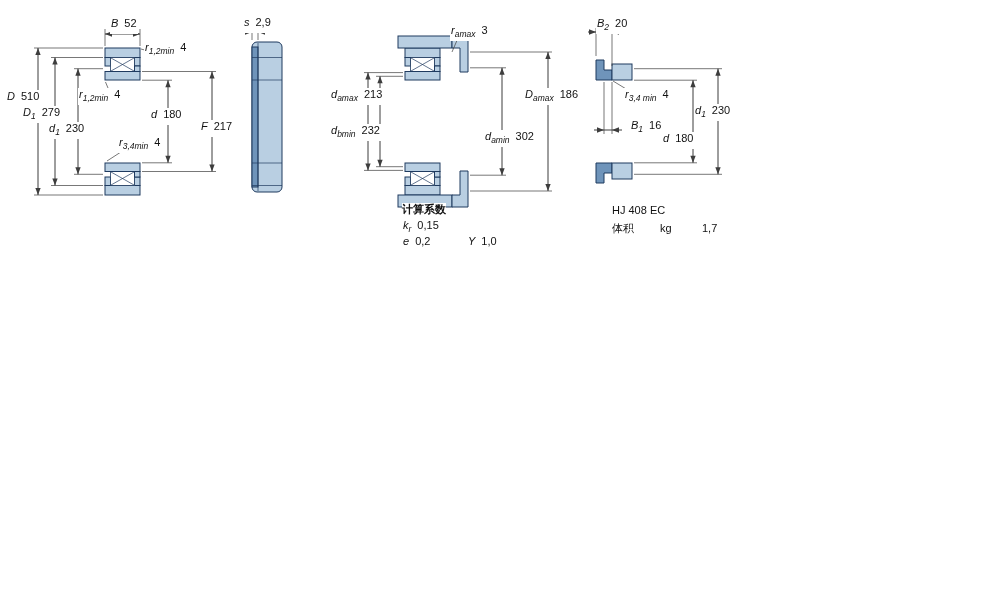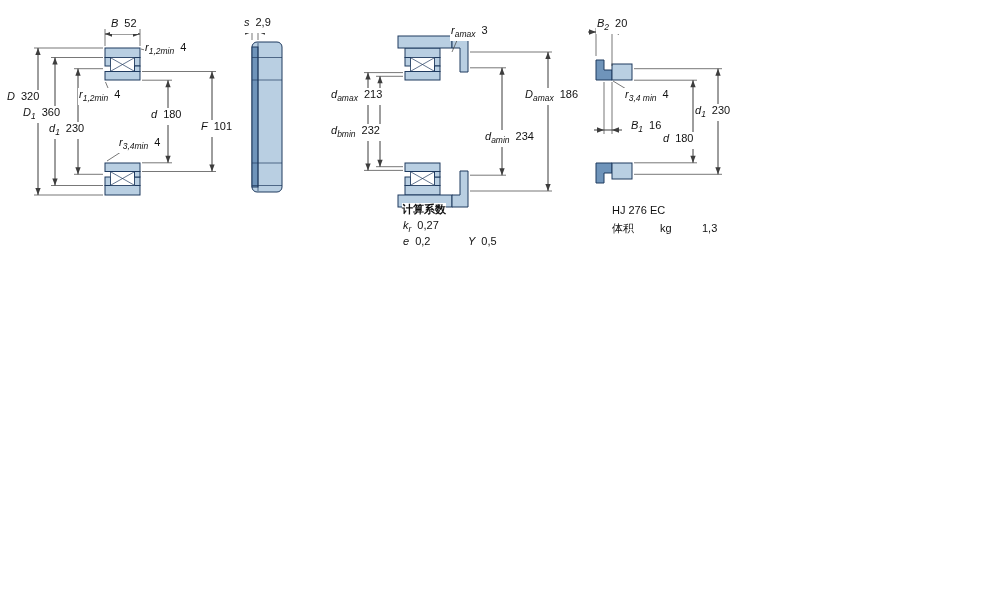--- a/index.html
+++ b/index.html
@@ -138,62 +138,62 @@
     <line class="dim" x1="594" y1="130" x2="604" y2="130" marker-end="url(#arr)"></line>
     <line class="dim" x1="622" y1="130" x2="612" y2="130" marker-end="url(#arr)"></line>
     <line class="dim" x1="604" y1="130" x2="612" y2="130"></line>
   </g>
 </svg>
 
 <span class="lbl" style="left:110px;top:17px"><span class="sym">B</span><sub></sub><span class="val">52</span></span>
 
 <span class="lbl" style="left:144px;top:41px"><span class="sym">r</span><sub>1,2min</sub><span class="val">4</span></span>
 
-<span class="lbl" style="left:6px;top:90px"><span class="sym">D</span><sub></sub><span class="val">320</span></span>
+<span class="lbl" style="left:6px;top:90px"><span class="sym">D</span><sub></sub><span class="val">510</span></span>
 
-<span class="lbl" style="left:22px;top:106px"><span class="sym">D</span><sub>1</sub><span class="val">360</span></span>
+<span class="lbl" style="left:22px;top:106px"><span class="sym">D</span><sub>1</sub><span class="val">279</span></span>
 
 <span class="lbl" style="left:48px;top:122px"><span class="sym">d</span><sub>1</sub><span class="val">230</span></span>
 
 <span class="lbl" style="left:78px;top:88px"><span class="sym">r</span><sub>1,2min</sub><span class="val">4</span></span>
 
 <span class="lbl" style="left:150px;top:108px"><span class="sym">d</span><sub></sub><span class="val">180</span></span>
 
 <span class="lbl" style="left:118px;top:136px"><span class="sym">r</span><sub>3,4min</sub><span class="val">4</span></span>
 
-<span class="lbl" style="left:200px;top:120px"><span class="sym">F</span><sub></sub><span class="val">101</span></span>
+<span class="lbl" style="left:200px;top:120px"><span class="sym">F</span><sub></sub><span class="val">217</span></span>
 
 <span class="lbl" style="left:243px;top:16px"><span class="sym">s</span><sub></sub><span class="val">2,9</span></span>
 
 <span class="lbl" style="left:450px;top:24px"><span class="sym">r</span><sub>amax</sub><span class="val">3</span></span>
 
 <span class="lbl" style="left:330px;top:88px"><span class="sym">d</span><sub>amax</sub><span class="val">213</span></span>
 
 <span class="lbl" style="left:330px;top:124px"><span class="sym">d</span><sub>bmin</sub><span class="val">232</span></span>
 
 <span class="lbl" style="left:524px;top:88px"><span class="sym">D</span><sub>amax</sub><span class="val">186</span></span>
 
-<span class="lbl" style="left:484px;top:130px"><span class="sym">d</span><sub>amin</sub><span class="val">234</span></span>
+<span class="lbl" style="left:484px;top:130px"><span class="sym">d</span><sub>amin</sub><span class="val">302</span></span>
 
 <span class="txt bold" style="left:402px;top:203px">计算系数</span>
 
-<span class="lbl" style="left:402px;top:219px"><span class="sym">k</span><sub>r</sub><span class="val">0,27</span></span>
+<span class="lbl" style="left:402px;top:219px"><span class="sym">k</span><sub>r</sub><span class="val">0,15</span></span>
 
 <span class="lbl" style="left:402px;top:235px"><span class="sym">e</span><sub></sub><span class="val">0,2</span></span>
 
-<span class="lbl" style="left:467px;top:235px"><span class="sym">Y</span><sub></sub><span class="val">0,5</span></span>
+<span class="lbl" style="left:467px;top:235px"><span class="sym">Y</span><sub></sub><span class="val">1,0</span></span>
 
 <span class="lbl" style="left:596px;top:17px"><span class="sym">B</span><sub>2</sub><span class="val">20</span></span>
 
 <span class="lbl" style="left:624px;top:88px"><span class="sym">r</span><sub>3,4 min</sub><span class="val">4</span></span>
 
 <span class="lbl" style="left:694px;top:104px"><span class="sym">d</span><sub>1</sub><span class="val">230</span></span>
 
 <span class="lbl" style="left:630px;top:119px"><span class="sym">B</span><sub>1</sub><span class="val">16</span></span>
 
 <span class="lbl" style="left:662px;top:132px"><span class="sym">d</span><sub></sub><span class="val">180</span></span>
 
-<span class="txt" style="left:612px;top:204px">HJ 276 EC</span>
+<span class="txt" style="left:612px;top:204px">HJ 408 EC</span>
 <span class="txt" style="left:612px;top:222px">体积</span>
 <span class="txt" style="left:660px;top:222px">kg</span>
-<span class="txt" style="left:702px;top:222px">1,3</span>
+<span class="txt" style="left:702px;top:222px">1,7</span>
 
 </div>
 
 </body></html>

